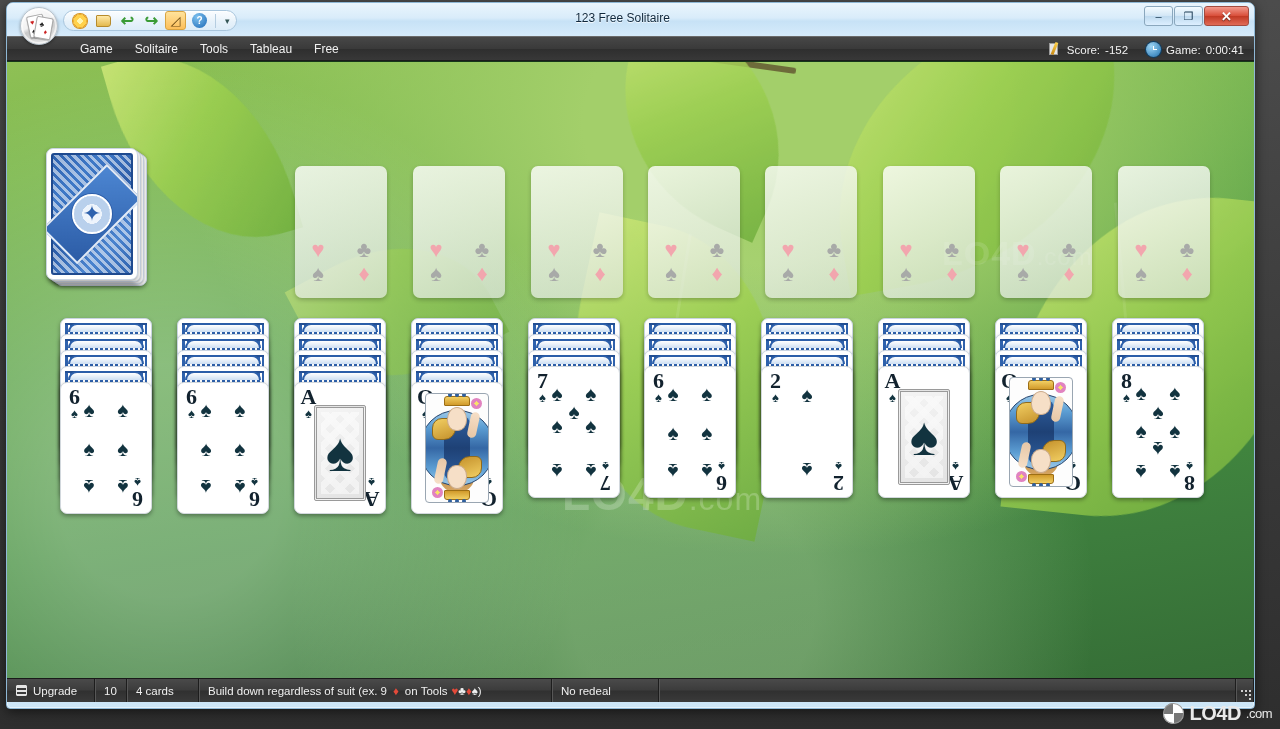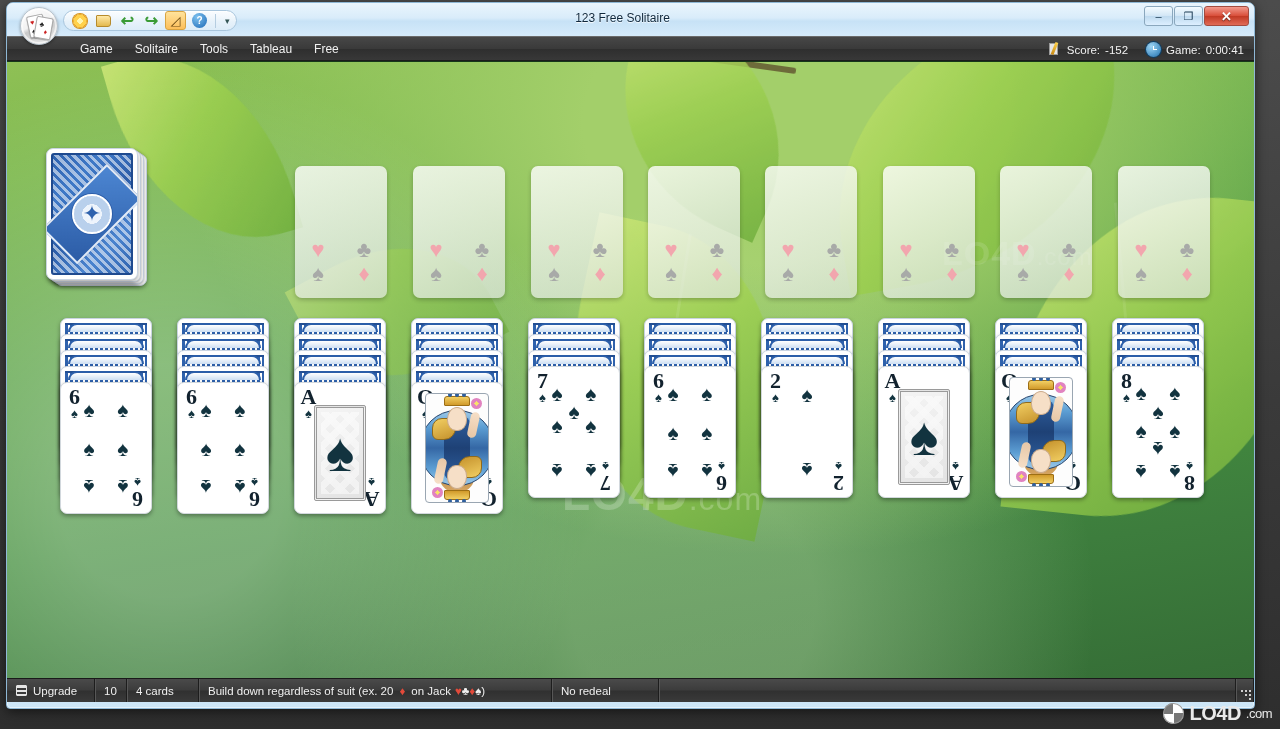--- a/index.html
+++ b/index.html
@@ -774,23 +774,23 @@
     </div>
 
     <div class="statusbar">
       <div class="sb-cell" style="width:88px;">
         <span class="tab-ic"></span>
         <span>Upgrade</span>
       </div>
       <div class="sb-cell" style="width:32px;justify-content:center;">10</div>
       <div class="sb-cell" style="width:72px;">4 cards</div>
       <div class="sb-cell" style="width:353px;">
-        <span>Build down regardless of suit (ex. 20</span>
+        <span>Build down regardless of suit (ex. 9</span>
         <span class="sr">♦</span>
-        <span>on Jack</span>
+        <span>on Tools</span>
         <span style="margin-left:-2px;">
           <span class="sr">♥</span><span class="sk">♣</span><span class="sr">♦</span><span class="sk">♠</span><span>)</span>
         </span>
       </div>
       <div class="sb-cell" style="width:107px;">No redeal</div>
       <div class="sb-cell sb-flex"></div>
       <div class="sb-cell sb-grip">
         <span class="grip-dots"></span>
       </div>
     </div>

